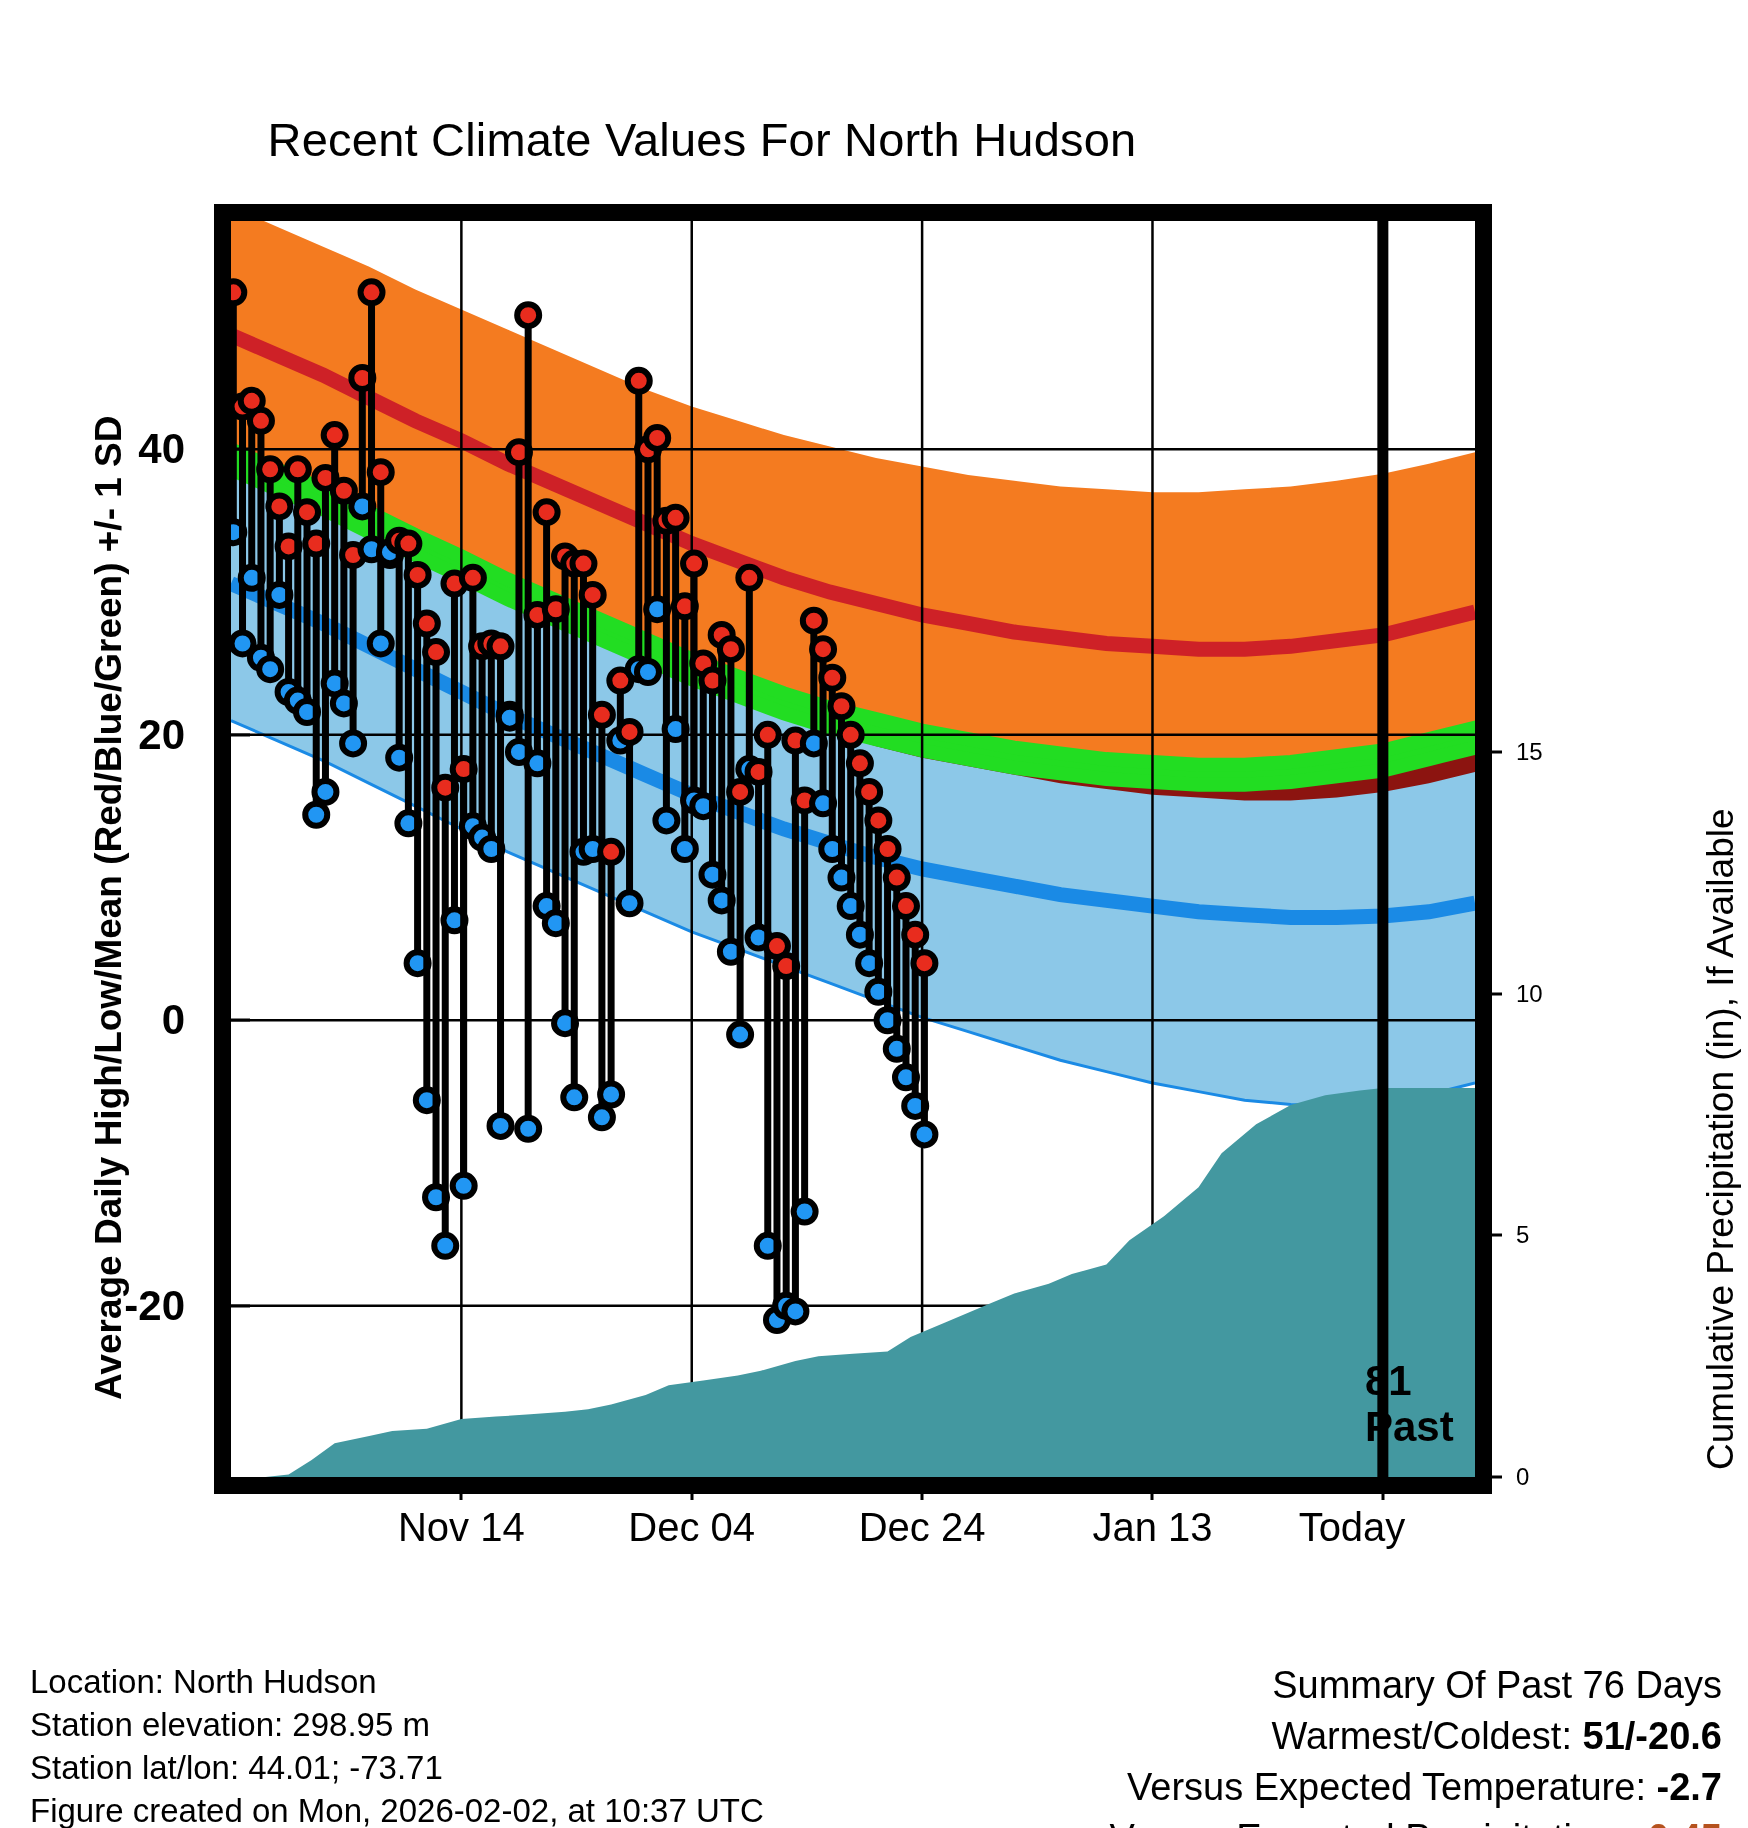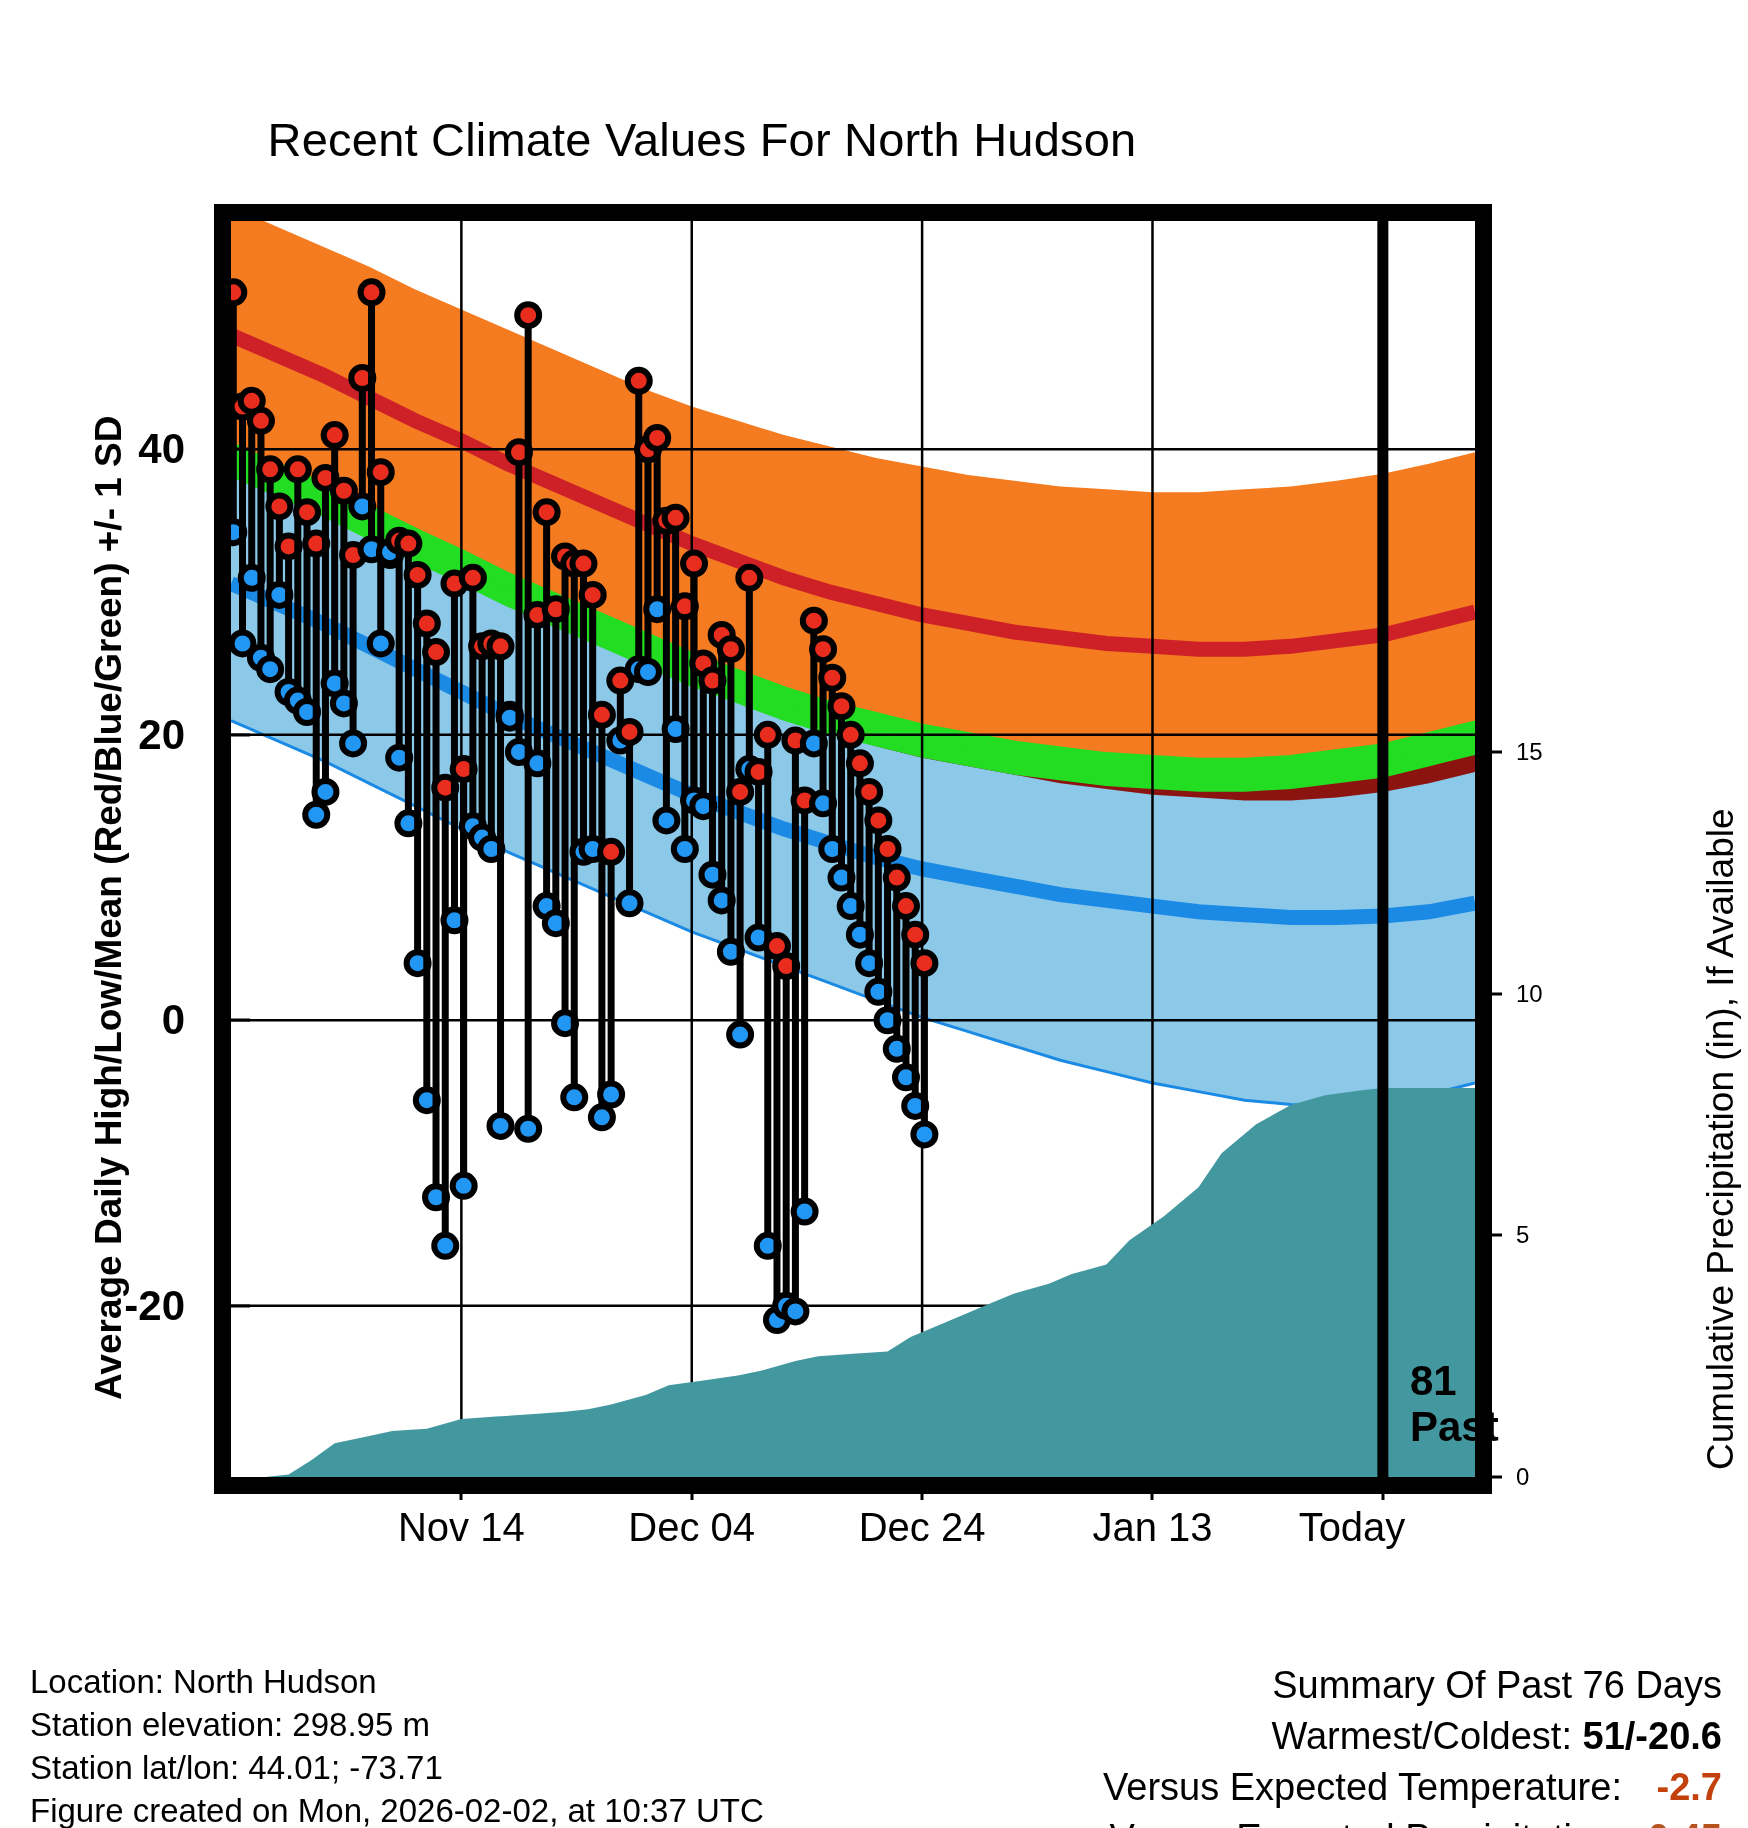--- a/index.html
+++ b/index.html
@@ -14,23 +14,23 @@
   .ytick-r{position:absolute;font-size:24px;transform:translateY(-50%);left:1516px;}
   .tickmark-l{position:absolute;width:22px;height:3px;background:#000;left:228px;transform:translateY(-50%);}
   .tickmark-r{position:absolute;width:22px;height:3px;background:#000;left:1480px;transform:translateY(-50%);}
   .tickmark-x{position:absolute;width:3px;height:22px;background:#000;top:1478px;transform:translateX(-50%);}
   #plotbox{position:absolute;left:214px;top:204px;width:1278px;height:1290px;border:17px solid #000;box-sizing:border-box;background:#fff;overflow:hidden;}
   #svgwrap{position:absolute;left:0;top:0;width:100%;height:100%;}
   .footer-left{position:absolute;left:30px;top:1660px;font-size:33px;line-height:43px;}
   .footer-right{position:absolute;right:26px;top:1660px;font-size:38px;line-height:51px;text-align:right;}
   .fr-row{display:block;white-space:nowrap;}
   .val-b{font-weight:700;}
-  .val-blue{font-weight:700;color:#c2410c;margin-left:24px;}
+  .val-blue{font-weight:700;color:#000000;}
   .val-brown{font-weight:700;color:#b5521e;}
-  .daysbadge{position:absolute;left:1365px;top:1358px;font-size:42px;font-weight:700;line-height:46px;margin-left:45px;}
+  .daysbadge{position:absolute;left:1365px;top:1358px;font-size:42px;font-weight:700;line-height:46px;}
 </style>
 </head>
 <body>
 
 <div id="root">
 
   <div class="title">Recent Climate Values For North Hudson</div>
 
   <div class="ylabel-left">Average Daily High/Low/Mean (Red/Blue/Green) +/- 1 SD</div>
   <div class="ylabel-right">Cumulative Precipitation (in), If Available</div>

